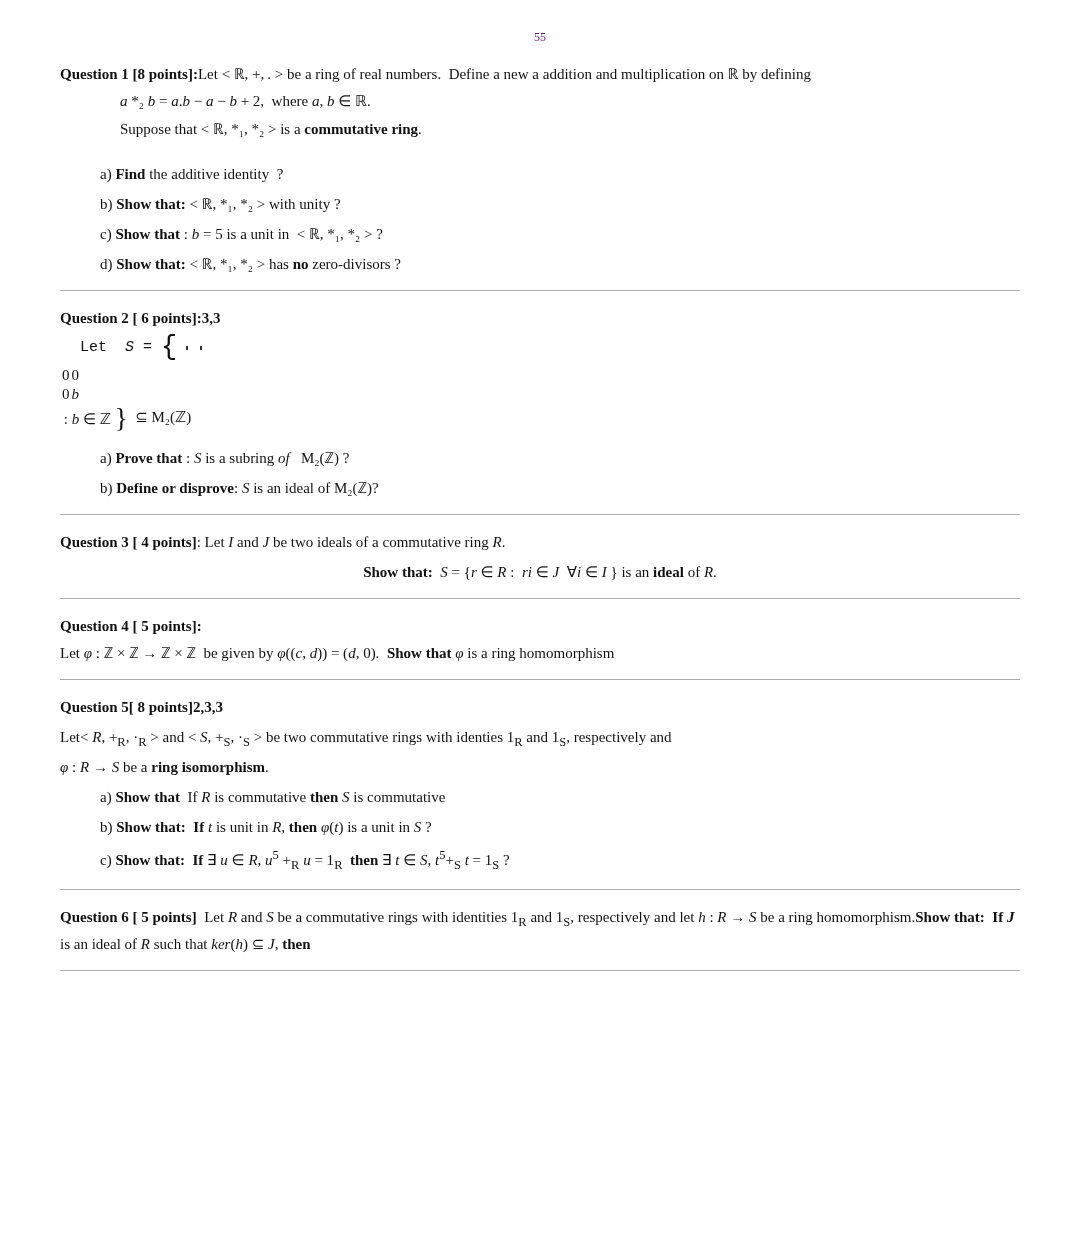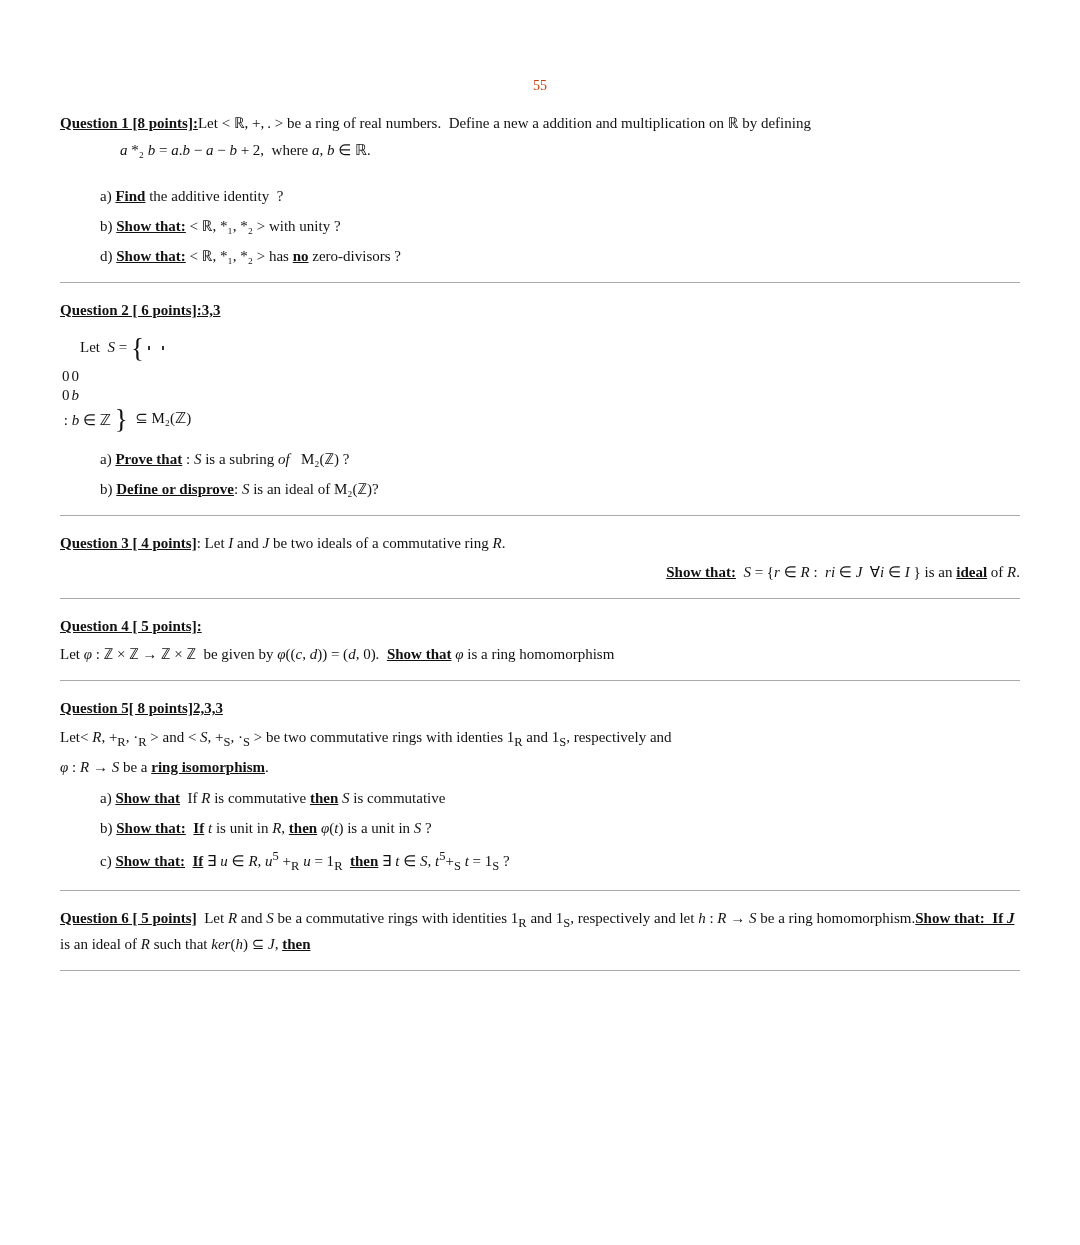--- a/index.html
+++ b/index.html
@@ -7,24 +7,23 @@
       background: #fff;
       font-family: "Times New Roman", Times, serif;
       font-size: 15px;
       color: #111;
       width: 1080px;
       min-height: 1245px;
       padding: 30px 60px 40px 60px;
     }
     .page-num {
       text-align: center;
-      font-size: 14px;
+      font-size: 12px;
       margin-bottom: 18px;
-      color: #c2410c;
-      margin-top: 48px;
+      color: #701a75;
     }
     .question-block {
       margin-bottom: 10px;
     }
     .question-block p {
       margin-bottom: 4px;
       line-height: 1.55;
     }
     .sub-item {
       margin-left: 40px;
@@ -35,53 +34,57 @@
       border: none;
       border-top: 1px solid #aaa;
       margin: 14px 0 16px 0;
     }
     .matrix-table {
       border-left: 2px solid #333;
       border-right: 2px solid #333;
       padding: 2px 6px;
       display: inline-block;
     }
-    .bold { font-weight: bold; text-decoration: underline; }
+    .bold { font-weight: bold; }
     .italic { font-style: italic; }
     .indent { margin-left: 60px; }
   </style>
 </head>
 <body>
 
 <div class="page-num">55</div>
 
 <div class="question-block">
   <p>
     <span class="bold">Question 1 [8 points]:</span><span>Let &lt; ℝ, +, . &gt; be a ring of real numbers.&nbsp; Define a new a addition and multiplication on ℝ by defining</span>
   </p>
   <p class="indent"><span class="italic">a</span> *₂ <span class="italic">b</span> = <span class="italic">a</span>.<span class="italic">b</span> − <span class="italic">a</span> − <span class="italic">b</span> + 2,&nbsp; where <span class="italic">a</span>, <span class="italic">b</span> ∈ ℝ.</p>
+  <p class="indent">Suppose that &lt; ℝ, *₁, *₂ &gt; is a <span class="bold">commutative ring</span>.</p>
   <br>
   <div class="sub-item">
     <span>a) </span><span class="bold">Find</span><span> the additive identity &nbsp;?</span>
   </div>
   <div class="sub-item">
     <span>b) </span><span class="bold">Show that:</span><span> &lt; ℝ, *₁, *₂ &gt; with unity ?</span>
+  </div>
+  <div class="sub-item">
+    <span>c) </span><span class="bold">Show that</span><span> : <span class="italic">b</span> = 5 is a unit in &nbsp;&lt; ℝ, *₁, *₂ &gt; ?</span>
   </div>
   <div class="sub-item">
     <span>d) </span><span class="bold">Show that:</span><span> &lt; ℝ, *₁, *₂ &gt; has <span class="bold">no</span> zero-divisors ?</span>
   </div>
 </div>
 
 <hr class="divider">
 
 <div class="question-block">
   <p>
     <span class="bold">Question 2 [ 6 points]:3,3</span>
   </p>
-  <p style="margin-left:20px; margin-top:12px; line-height:1.8;">
+  <p style="margin-left:20px; margin-top:4px; line-height:1.8;font-family:Liberation Mono, monospace;">
     Let &nbsp;<span class="italic">S</span> =
     <span style="font-size:1.8em; line-height:1; vertical-align:middle;">{</span>
     <span class="matrix-table" style="vertical-align:middle;">
       </span></p><table>
         <tbody>
         <tr>
           <td>0</td>
           <td>0</td>
         </tr>
         <tr>
@@ -102,21 +105,21 @@
     <span>b) </span><span class="bold">Define or disprove</span><span>: <span class="italic">S</span> is an ideal of M₂(ℤ)?</span>
   </div>
 </div>
 
 <hr class="divider">
 
 <div class="question-block">
   <p>
     <span class="bold">Question 3 [ 4 points]</span><span>: Let <span class="italic">I</span> and <span class="italic">J</span> be two ideals of a commutative ring <span class="italic">R</span>.</span>
   </p>
-  <p style="text-align:right; margin-top:6px;">
+  <p style="text-align:center; margin-top:6px;">
     <span class="bold">Show that:</span><span>&nbsp; <span class="italic">S</span> = {<span class="italic">r</span> ∈ <span class="italic">R</span> :&nbsp; <span class="italic">ri</span> ∈ <span class="italic">J</span>&nbsp; ∀<span class="italic">i</span> ∈ <span class="italic">I</span> } is an <span class="bold">ideal</span> of <span class="italic">R</span>.</span>
   </p>
 </div>
 
 <hr class="divider">
 
 <div class="question-block">
   <p>
     <span class="bold">Question 4 [ 5 points]:</span>
   </p>

